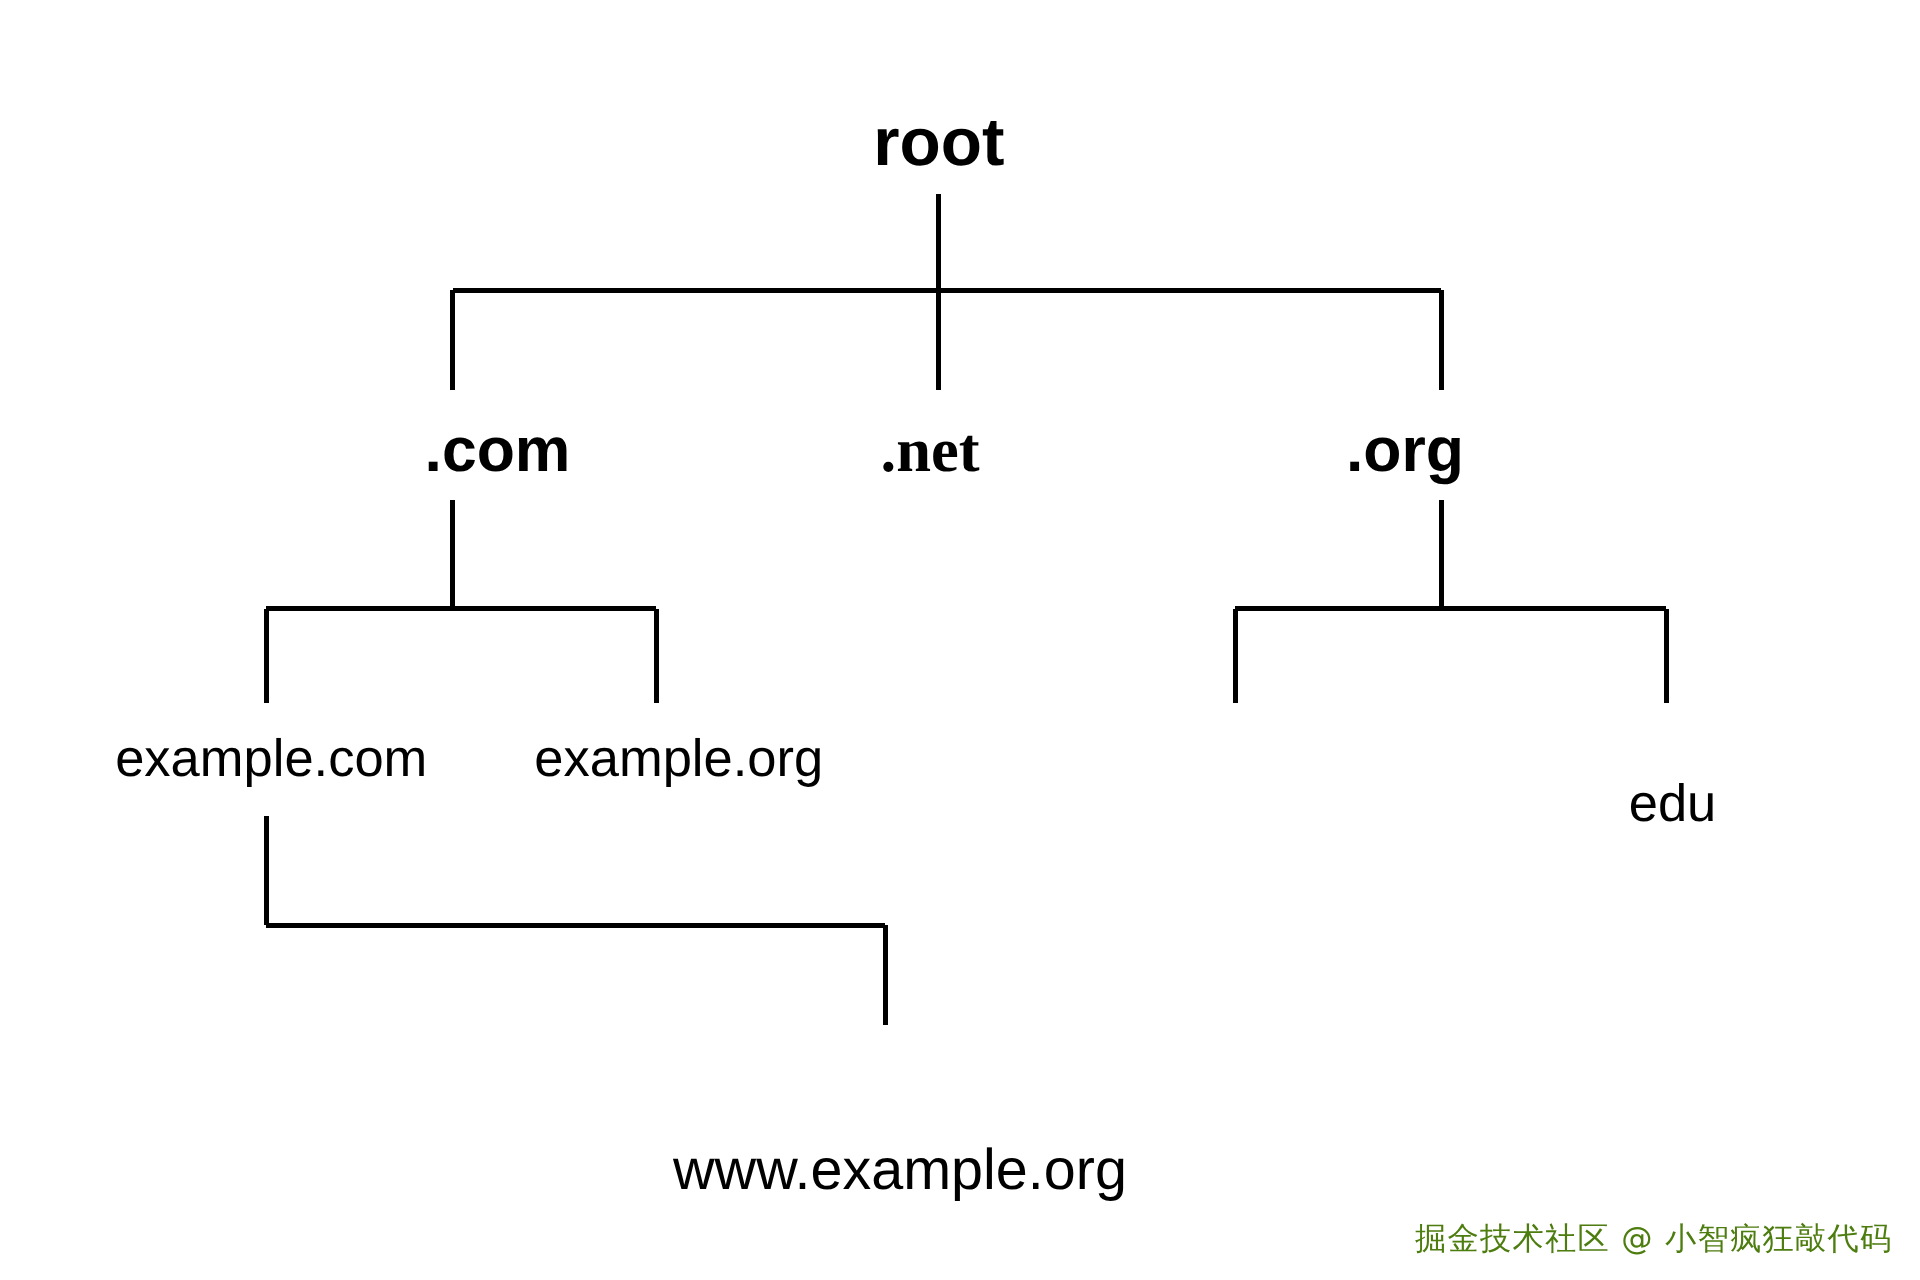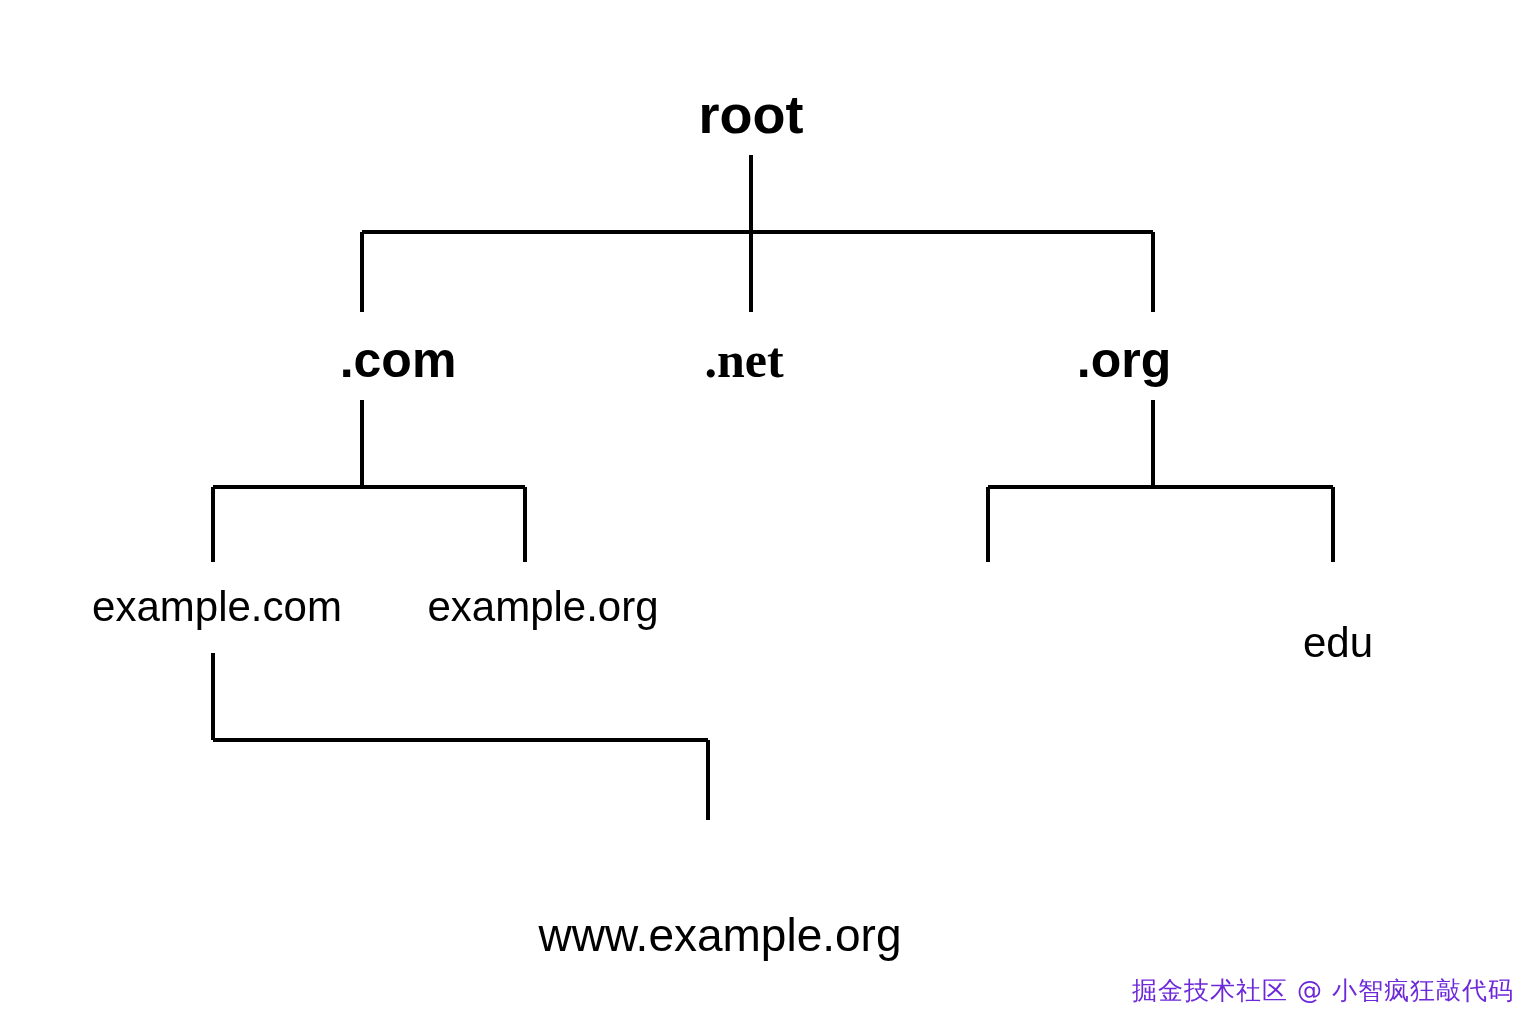--- a/index.html
+++ b/index.html
@@ -32,21 +32,21 @@
     left: 0;
     top: 0;
     width: 1536px;
     height: 1024px;
     pointer-events: none;
   }
   #watermark {
     position: absolute;
     right: 22px;
     bottom: 17px;
-    color: #6d28d9;
+    color: #4d7c0f;
     font-size: 25px;
     letter-spacing: 1px;
     white-space: nowrap;
     font-family: "DejaVu Sans", sans-serif;
   }
 </style>
 </head>
 <body>
 
 <div id="canvas">

